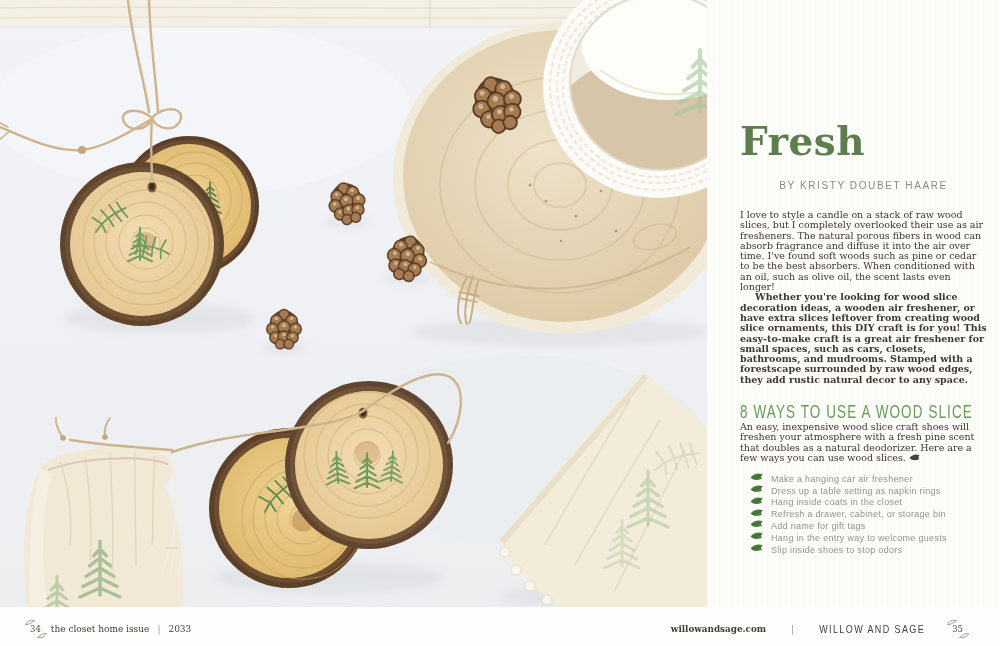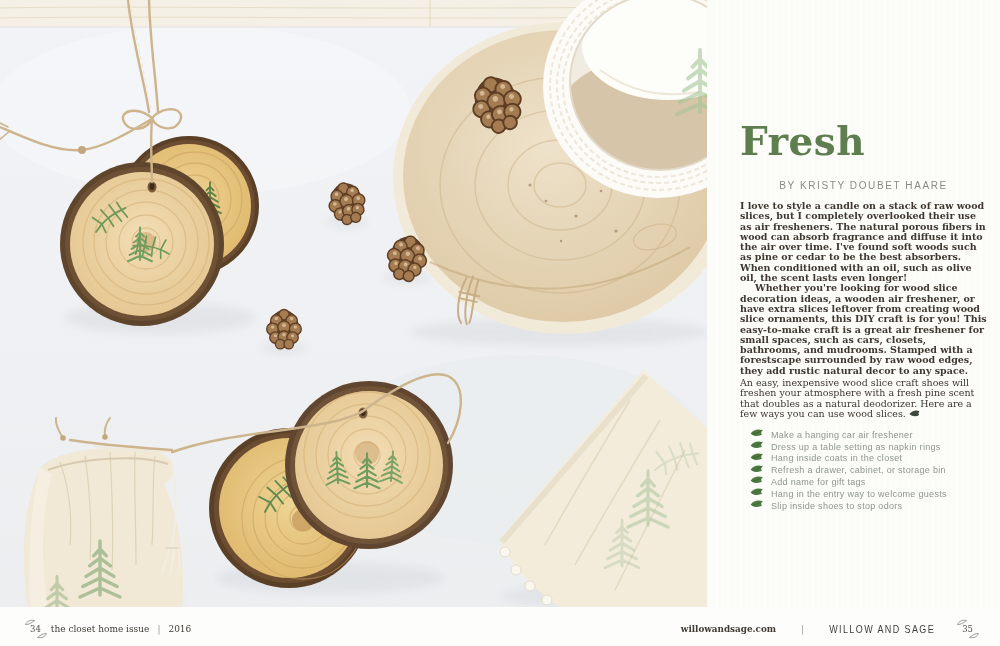--- a/index.html
+++ b/index.html
@@ -14,37 +14,37 @@
   .title{font-family:"DejaVu Serif",serif;font-weight:700;color:#5e7e4f;
     font-size:39px;line-height:51px;text-align:left;letter-spacing:.5px;}
   .subtitle-row{text-align:center;margin-top:6px;height:26px;}
   .subtitle{display:inline-block;font-family:"Liberation Sans",sans-serif;
     color:#a8684e;font-size:14.5px;letter-spacing:6.5px;transform:scaleY(1.5);
     transform-origin:center top;white-space:nowrap;}
   .byline{text-align:center;margin-top:13px;font-family:"Liberation Sans",sans-serif;
     font-size:10px;letter-spacing:1.6px;color:#8b8b85;}
   .body-text{font-family:"DejaVu Serif",serif;font-size:9.5px;line-height:10.3px;
     color:#3e3831;margin:0;text-align:left;}
-  .intro1{margin-top:10px;font-weight:bold;}
+  .intro1{margin-top:19px;}
   .indent{text-indent:15px;font-weight:bold;}
   .section-heading-row{margin-top:14px;height:21px;}
   .section-heading{display:inline-block;font-family:"Liberation Sans",sans-serif;
     color:#6b9a5e;font-size:13.5px;letter-spacing:1.1px;transform:scaleY(1.32);
     transform-origin:left top;white-space:nowrap;}
   .section-intro{margin-top:2px;}
   .end-leaf{display:inline-block;vertical-align:-1px;margin-left:3px;}
   .bullets{list-style:none;margin:9px 0 16px 0;padding:0 0 0 10px;}
   .bullets li{display:flex;align-items:center;gap:8px;
     font-family:"Liberation Sans",sans-serif;font-size:9px;line-height:10.8px;
     color:#8f978c;letter-spacing:.3px;}
   .leaf-icon{flex:0 0 auto;}
   .footer{position:absolute;top:621px;height:16px;display:flex;align-items:center;gap:8px;
     font-size:9px;color:#45413b;}
   .footer-left{left:28px;text-align:center;}
-  .footer-right{right:25px;gap:25px;}
+  .footer-right{right:35px;gap:25px;}
   .pagenum{position:relative;display:inline-block;font-size:8.5px;color:#55514a;padding:0 2px;}
   .pagenum .fl-top{position:absolute;top:-6px;left:-3px;}
   .pagenum .fl-bot{position:absolute;bottom:-6px;right:-4px;transform:rotate(180deg);}
   .issue,.year{font-family:"DejaVu Serif",serif;color:#44403a;}
   .divider{color:#9a968e;font-size:9px;}
   .site{font-family:"DejaVu Serif",serif;font-weight:700;font-size:8.8px;color:#3f3a33;}
   .mag{display:inline-block;font-family:"Liberation Sans",sans-serif;font-size:9px;
     letter-spacing:1.4px;color:#3f3f3a;transform:scaleY(1.28);transform-origin:center;}
 </style>
 </head>
@@ -320,20 +320,23 @@
   <div class="right-page">
     <div class="article">
       <div class="title">
         <div>Fresh</div>
       </div>
       <div class="byline">BY KRISTY DOUBET HAARE</div>
 
       <p class="body-text intro1">I love to style a candle on a stack of raw wood slices, but I completely overlooked their use as air fresheners. The natural porous fibers in wood can absorb fragrance and diffuse it into the air over time. I've found soft woods such as pine or cedar to be the best absorbers. When conditioned with an oil, such as olive oil, the scent lasts even longer!</p>
       <p class="body-text indent">Whether you're looking for wood slice decoration ideas, a wooden air freshener, or have extra slices leftover from creating wood slice ornaments, this DIY craft is for you! This easy-to-make craft is a great air freshener for small spaces, such as cars, closets, bathrooms, and mudrooms. Stamped with a forestscape surrounded by raw wood edges, they add rustic natural decor to any space.</p>
 
+      <div class="section-heading-row">
+        <span class="section-heading">8 WAYS TO USE A WOOD SLICE</span>
+      </div>
 
       <p class="body-text section-intro">
         <span>An easy, inexpensive wood slice craft shoes will freshen your atmosphere with a fresh pine scent that doubles as a natural deodorizer. Here are a few ways you can use wood slices.</span><span class="end-leaf"><svg width="11" height="8" viewBox="0 0 13 9">
               <path d="M12.5,1.2 C8,-0.6 3.5,0.8 0.6,4.4 C3.8,7.6 8.6,7.8 12,5.6 C10.8,4.2 10.9,2.8 12.5,1.2 Z" fill="#3f463c"></path>
             </svg></span>
       </p>
 
       <ul class="bullets">
         <li>
             <span class="leaf-icon"><svg width="13" height="9" viewBox="0 0 13 9">
@@ -394,21 +397,21 @@
       <span class="fl-top"><svg width="10" height="7" viewBox="0 0 10 7">
             <path d="M.5,5.5 C2,2 5,.8 9.5,1.5 C7,3.5 4,5.8 .5,5.5 Z" fill="none" stroke="#8a867e" stroke-width=".8"></path>
           </svg></span>
       <span>34</span>
       <span class="fl-bot"><svg width="10" height="7" viewBox="0 0 10 7">
             <path d="M.5,5.5 C2,2 5,.8 9.5,1.5 C7,3.5 4,5.8 .5,5.5 Z" fill="none" stroke="#8a867e" stroke-width=".8"></path>
           </svg></span>
     </span>
     <span class="issue">the closet home issue</span>
     <span class="divider">|</span>
-    <span class="year">2016</span>
+    <span class="year">2033</span>
   </div>
 
   <div class="footer footer-right">
     <span class="site">willowandsage.com</span>
     <span class="divider">|</span>
     <span class="mag">WILLOW AND SAGE</span>
     <span class="pagenum">
       <span class="fl-top"><svg width="10" height="7" viewBox="0 0 10 7">
             <path d="M.5,5.5 C2,2 5,.8 9.5,1.5 C7,3.5 4,5.8 .5,5.5 Z" fill="none" stroke="#8a867e" stroke-width=".8"></path>
           </svg></span>

